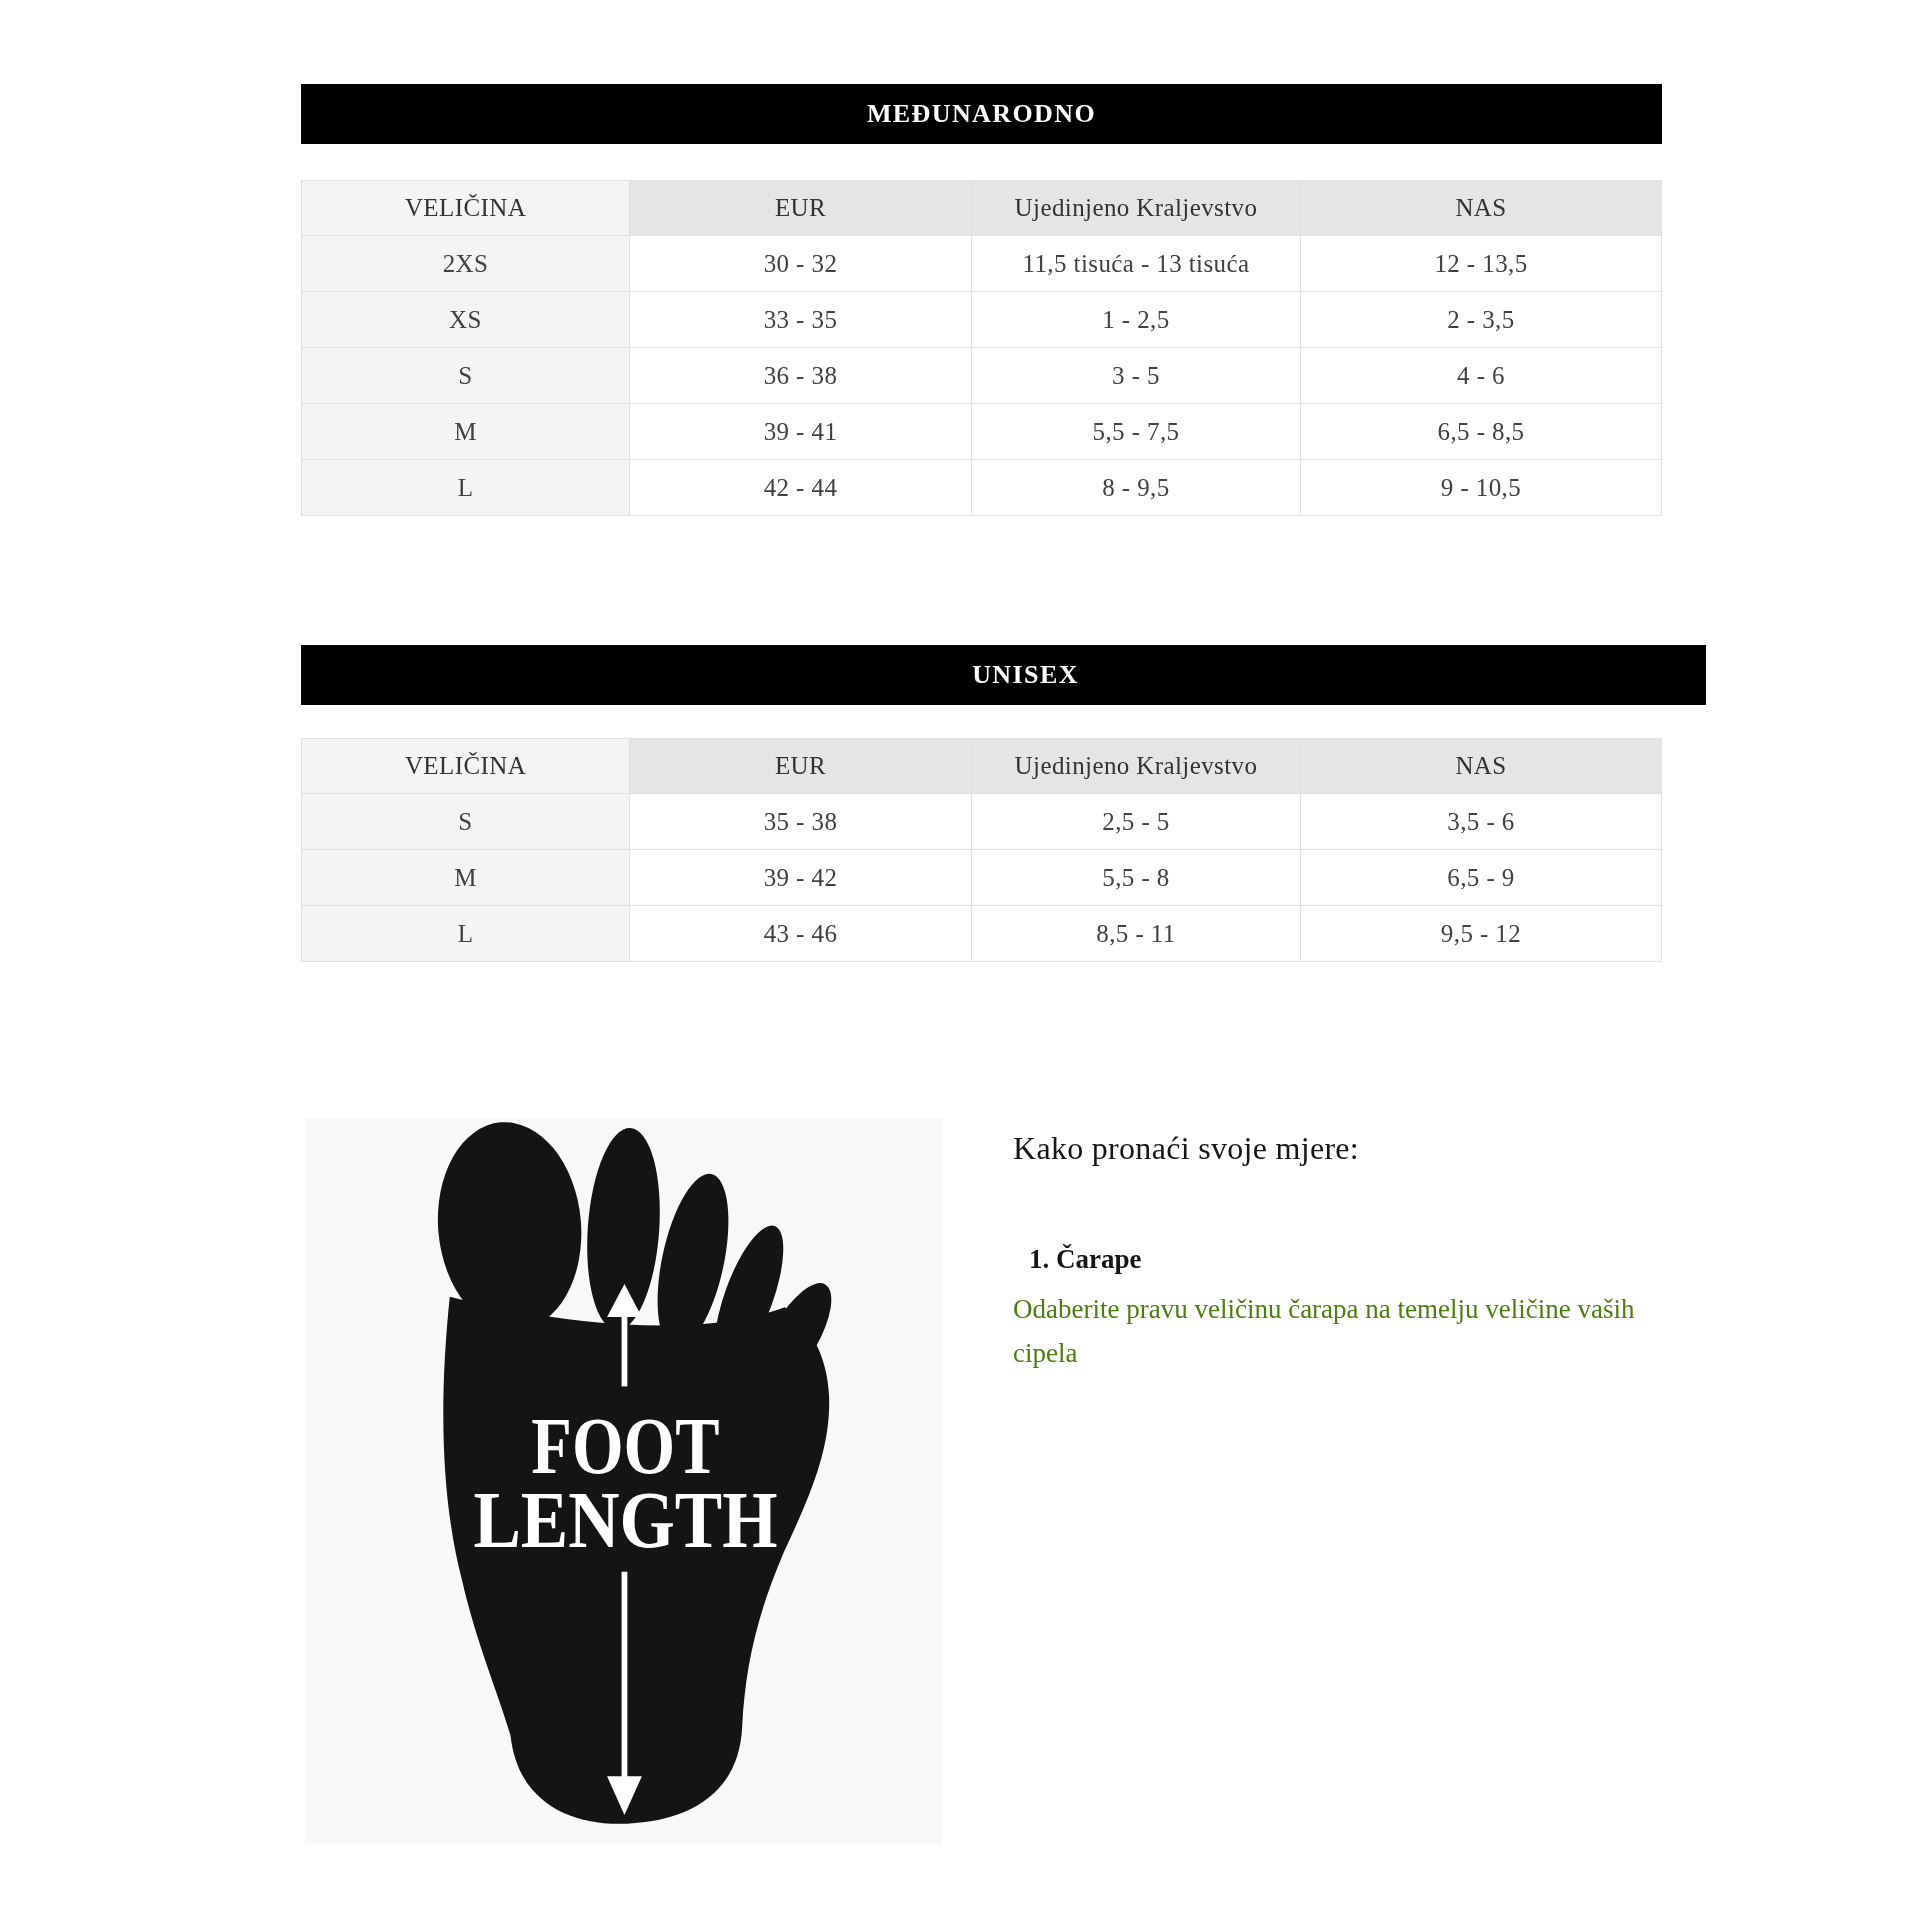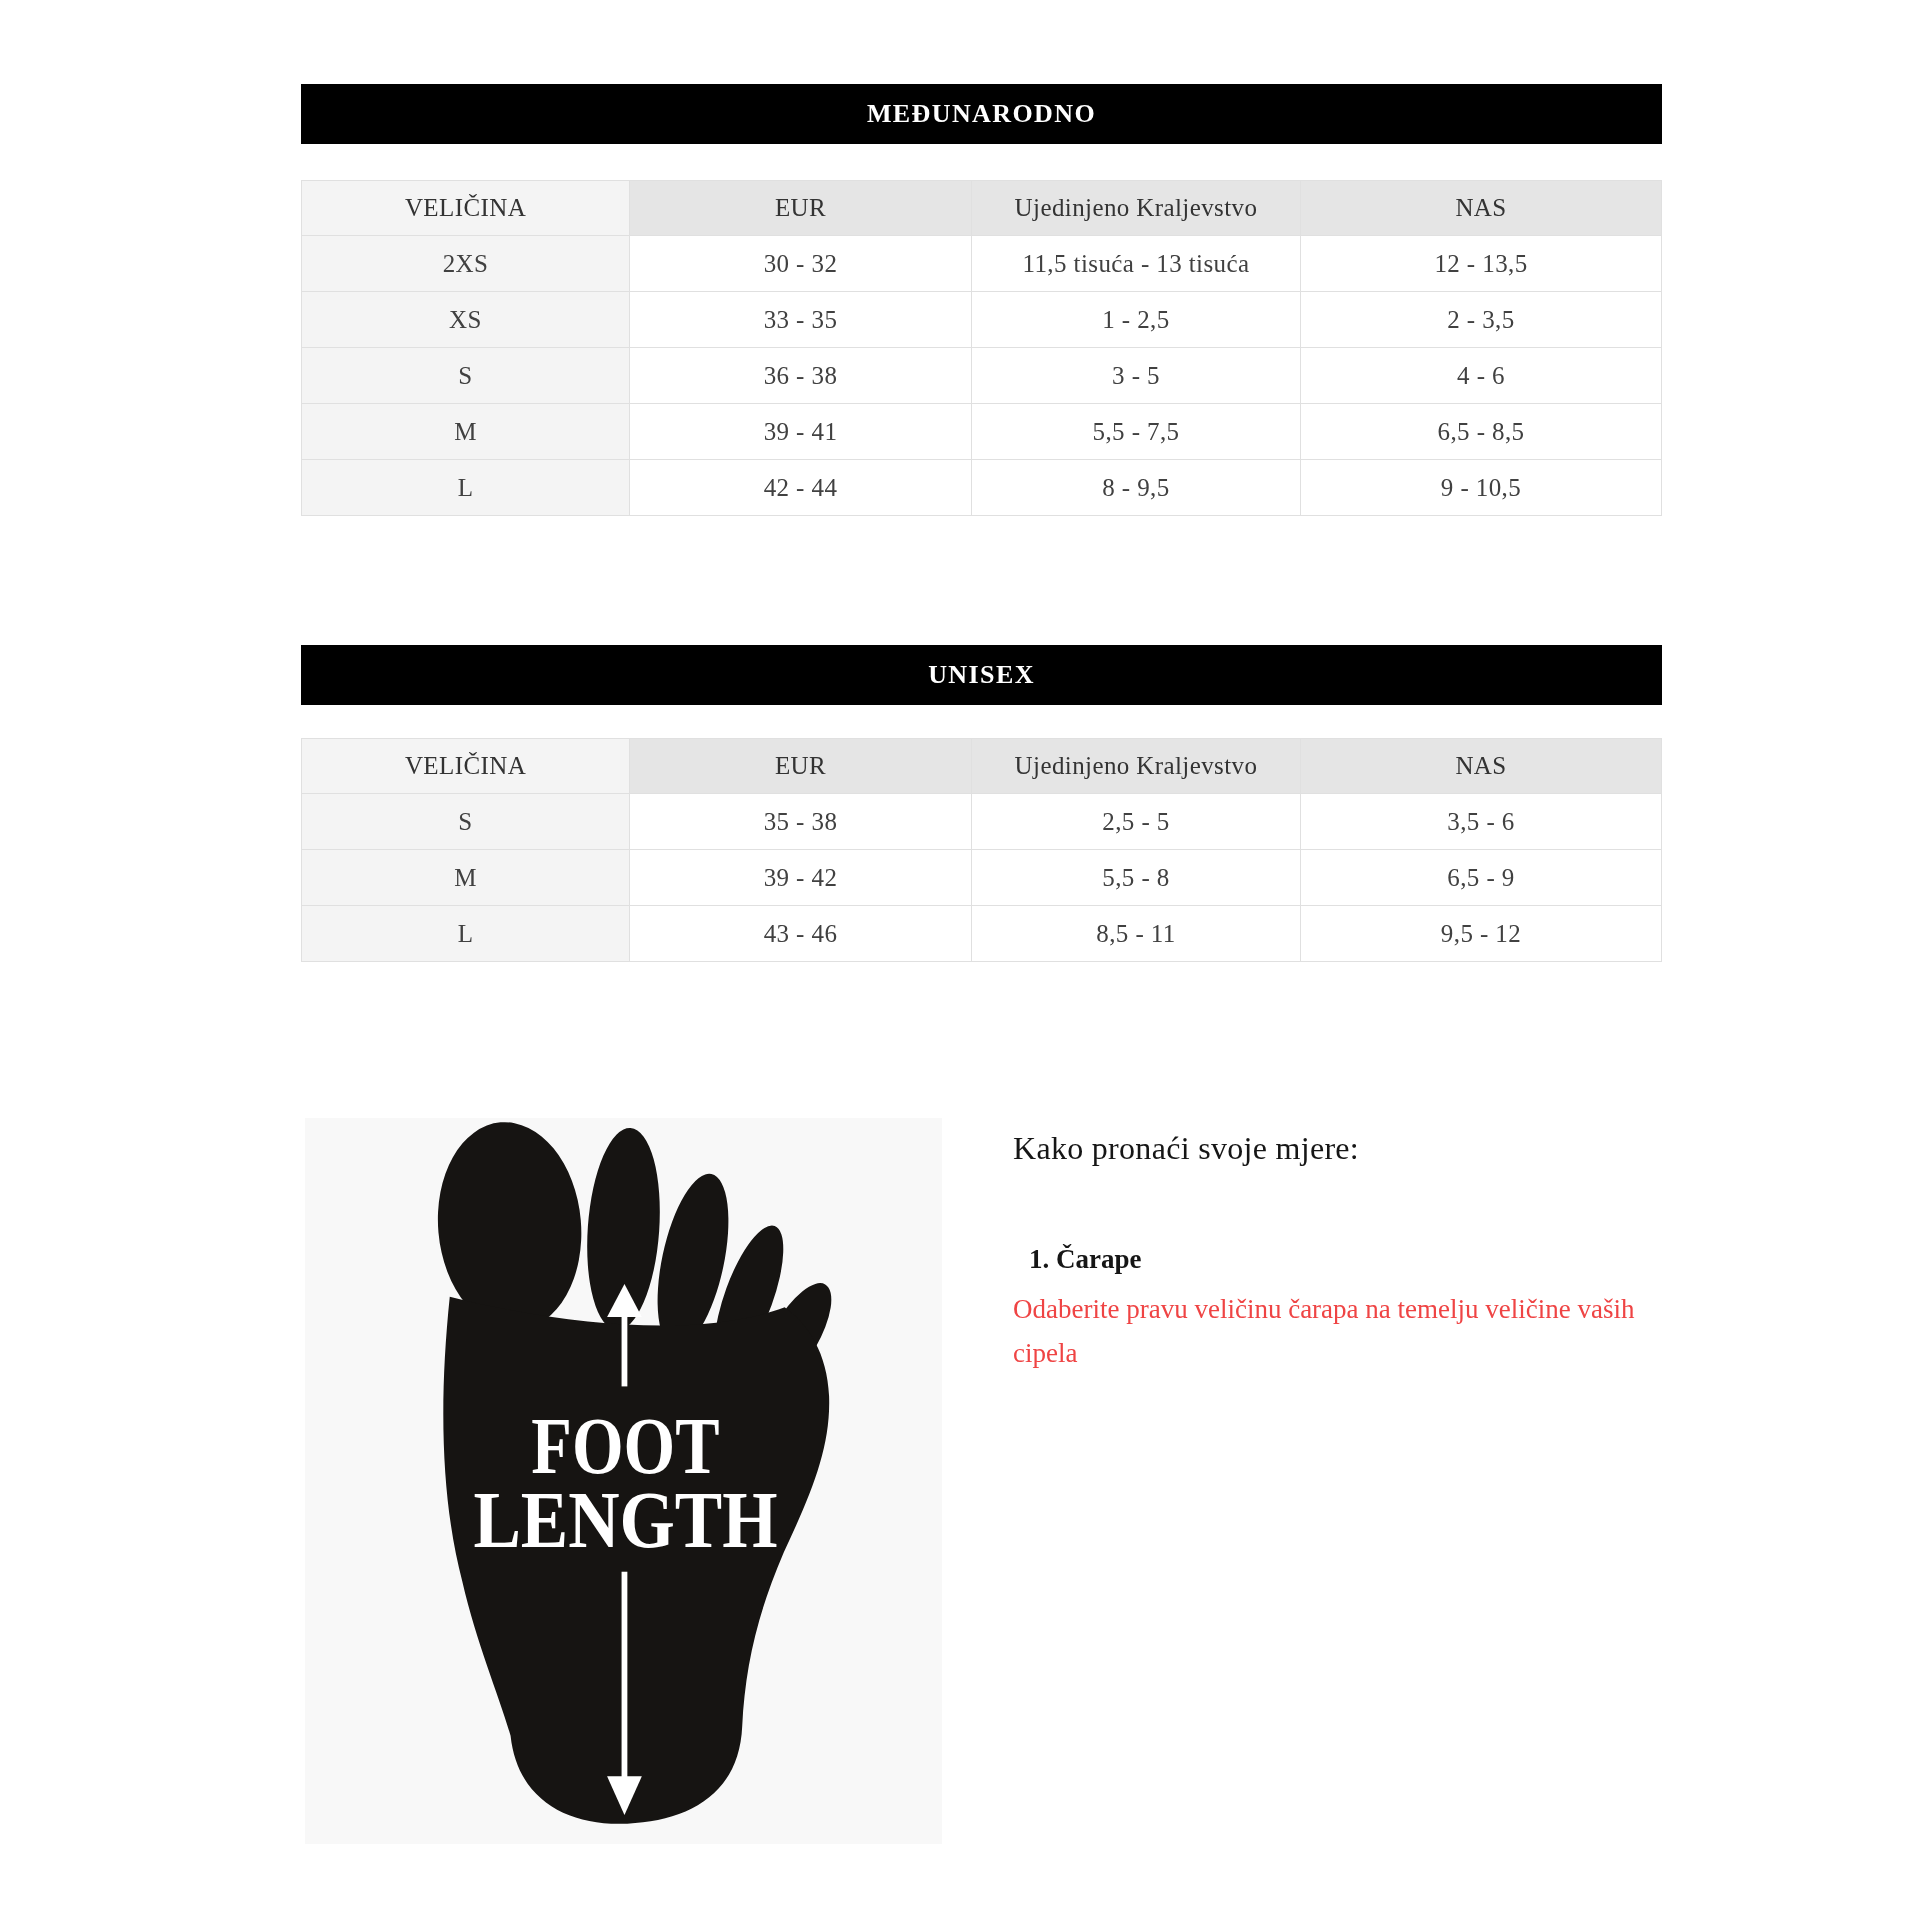--- a/index.html
+++ b/index.html
@@ -20,21 +20,21 @@
     background: #000000;
     display: flex; align-items: center; justify-content: center;
   }
   .section-bar span {
     color: #ffffff;
     font-size: 26px;
     font-weight: bold;
     letter-spacing: 1.4px;
   }
   #bar-international { top: 84px; }
-  #bar-unisex       { top: 645px; }
+  #bar-unisex       { top: 645px; padding-left: 44px; }
 
   table.size-table {
     position: absolute;
     left: 301px; width: 1361px;
     border-collapse: collapse;
     table-layout: fixed;
   }
   #table-international { top: 180px; }
   #table-unisex        { top: 738px; }
 
@@ -80,21 +80,21 @@
   .measure-text h3 {
     margin: 77px 0 0 16px;
     font-size: 27px;
     font-weight: bold;
   }
   .measure-text p {
     margin: 11.6px 0 0 0;
     font-size: 27px;
     font-weight: 400;
     line-height: 1.65;
-    color: #ef4444;
+    color: #4d7c0f;
   }
 </style>
 </head>
 <body>
 
 <div class="page">
 
   <div class="section-bar" id="bar-international">
     <span>MEĐUNARODNO</span>
   </div>

